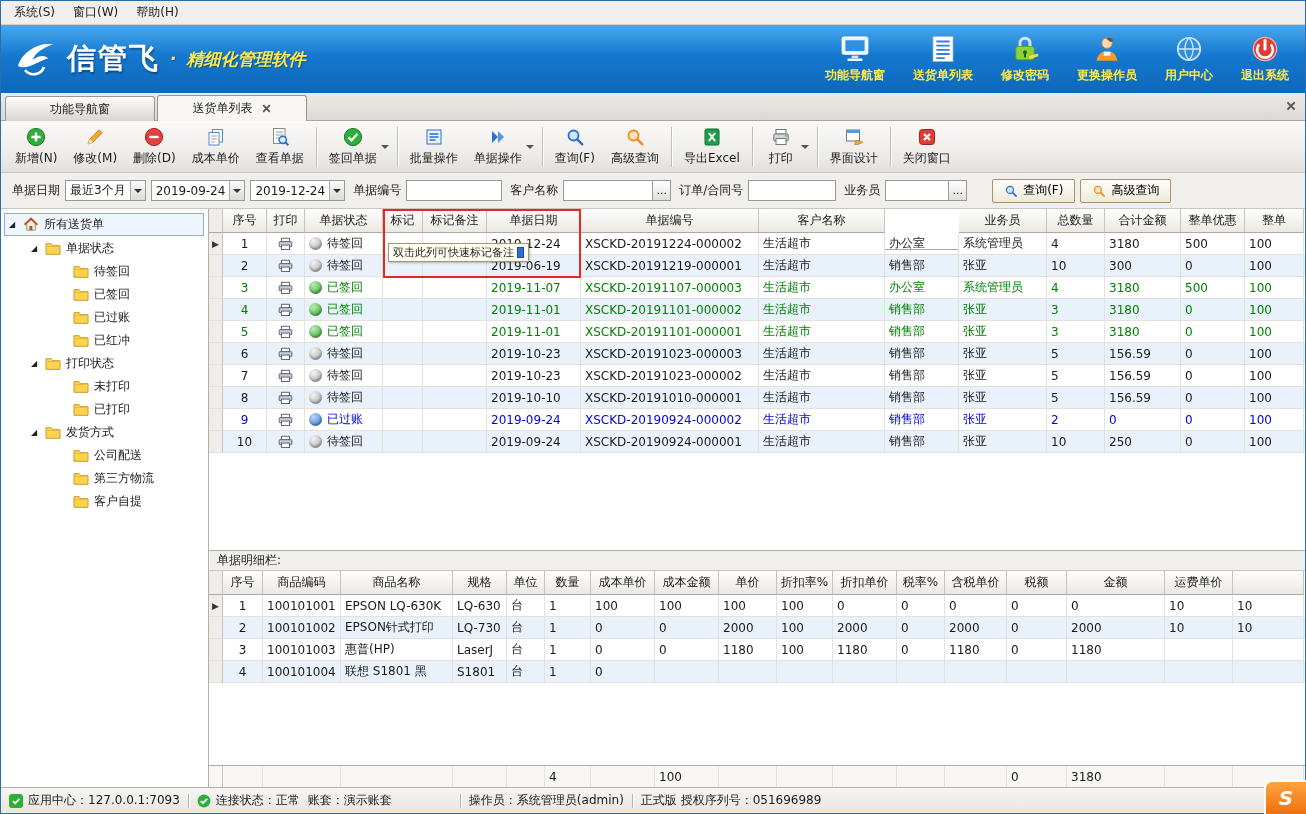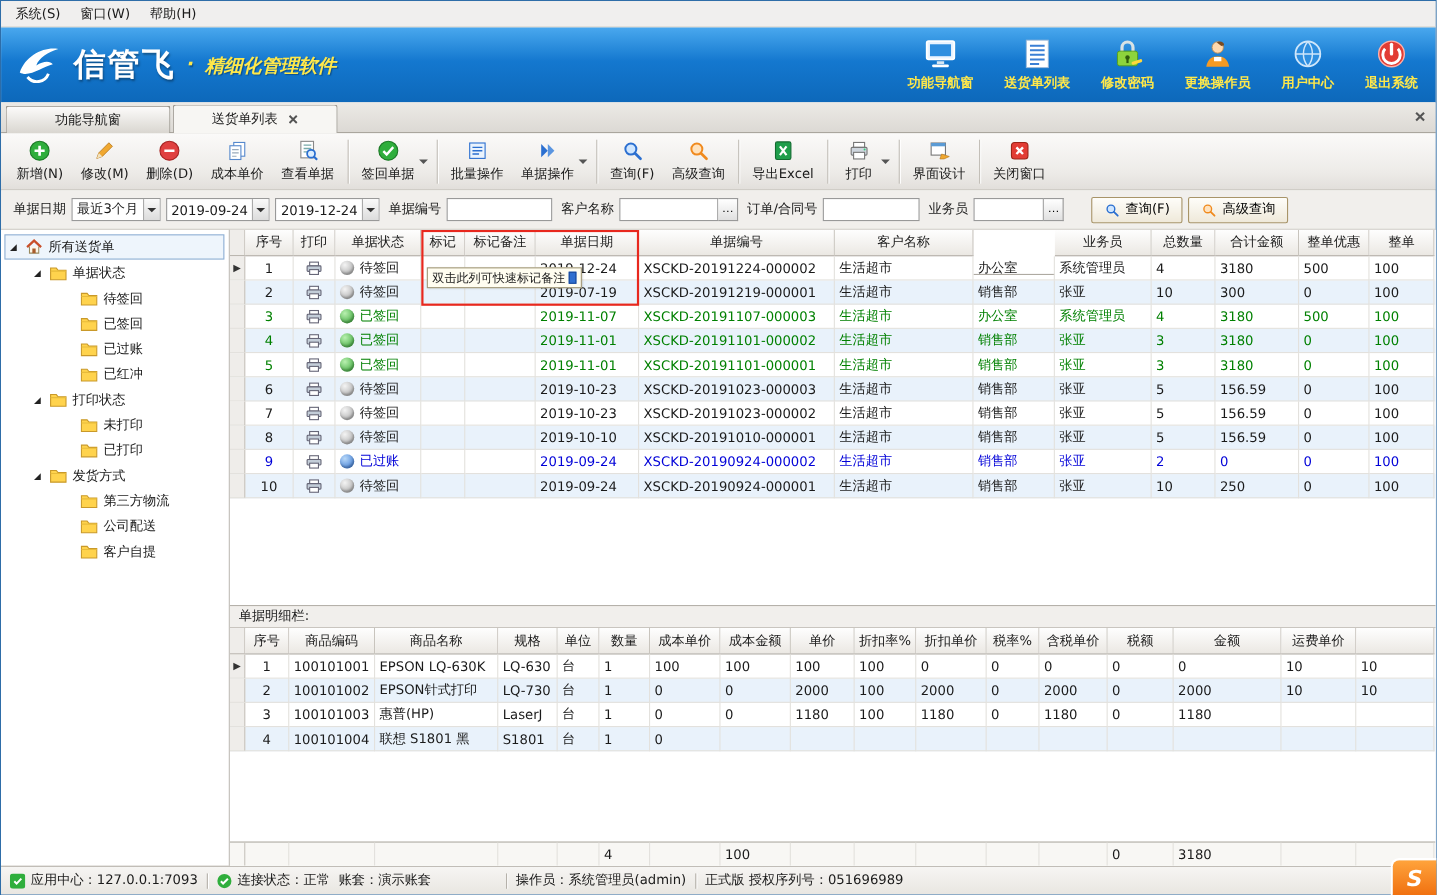--- a/index.html
+++ b/index.html
@@ -546,30 +546,30 @@
           </span>
           <span>发货方式</span>
         </div>
         <div class="tree-row tree-leaf">
           <span class="icn">
             <svg viewBox="0 0 16 14">
               <path d="M1 2.2h5.2l1.6 2H15v8.6H1z" fill="#ffd34d" stroke="#c9992a"></path>
               <path d="M1 5h14" stroke="#e8bb3a"></path>
             </svg>
           </span>
+          <span>公司配送</span>
+        </div>
+        <div class="tree-row tree-leaf">
+          <span class="icn">
+            <svg viewBox="0 0 16 14">
+              <path d="M1 2.2h5.2l1.6 2H15v8.6H1z" fill="#ffd34d" stroke="#c9992a"></path>
+              <path d="M1 5h14" stroke="#e8bb3a"></path>
+            </svg>
+          </span>
           <span>第三方物流</span>
-        </div>
-        <div class="tree-row tree-leaf">
-          <span class="icn">
-            <svg viewBox="0 0 16 14">
-              <path d="M1 2.2h5.2l1.6 2H15v8.6H1z" fill="#ffd34d" stroke="#c9992a"></path>
-              <path d="M1 5h14" stroke="#e8bb3a"></path>
-            </svg>
-          </span>
-          <span>公司配送</span>
         </div>
         <div class="tree-row tree-leaf">
           <span class="icn">
             <svg viewBox="0 0 16 14">
               <path d="M1 2.2h5.2l1.6 2H15v8.6H1z" fill="#ffd34d" stroke="#c9992a"></path>
               <path d="M1 5h14" stroke="#e8bb3a"></path>
             </svg>
           </span>
           <span>客户自提</span>
         </div>
@@ -640,21 +640,21 @@
                   <rect x="3.5" y="7.6" width="8" height="4.4" fill="#fff" stroke="#667"></rect>
                 </svg>
               </span>
             </span>
             <span class="gcell" style="flex: 0 0 78px; width: 78px;">
               <span class="dot dot-gray"></span>
               <span>待签回</span>
             </span>
             <span class="gcell" style="flex: 0 0 40px; width: 40px;"></span>
             <span class="gcell" style="flex: 0 0 64px; width: 64px;"></span>
-            <span class="gcell" style="flex: 0 0 94px; width: 94px;">2019-07-19</span>
+            <span class="gcell" style="flex: 0 0 94px; width: 94px;">2019-06-19</span>
             <span class="gcell" style="flex: 0 0 178px; width: 178px;">XSCKD-20191219-000001</span>
             <span class="gcell" style="flex: 0 0 126px; width: 126px;">生活超市</span>
             <span class="gcell" style="flex: 0 0 74px; width: 74px;">销售部</span>
             <span class="gcell" style="flex: 0 0 88px; width: 88px;">张亚</span>
             <span class="gcell" style="flex: 0 0 58px; width: 58px;">10</span>
             <span class="gcell" style="flex: 0 0 76px; width: 76px;">300</span>
             <span class="gcell" style="flex: 0 0 64px; width: 64px;">0</span>
             <span class="gcell" style="flex: 0 0 59px; width: 59px;">100</span>
           </div>
           <div class="grow gdrow t-green">

